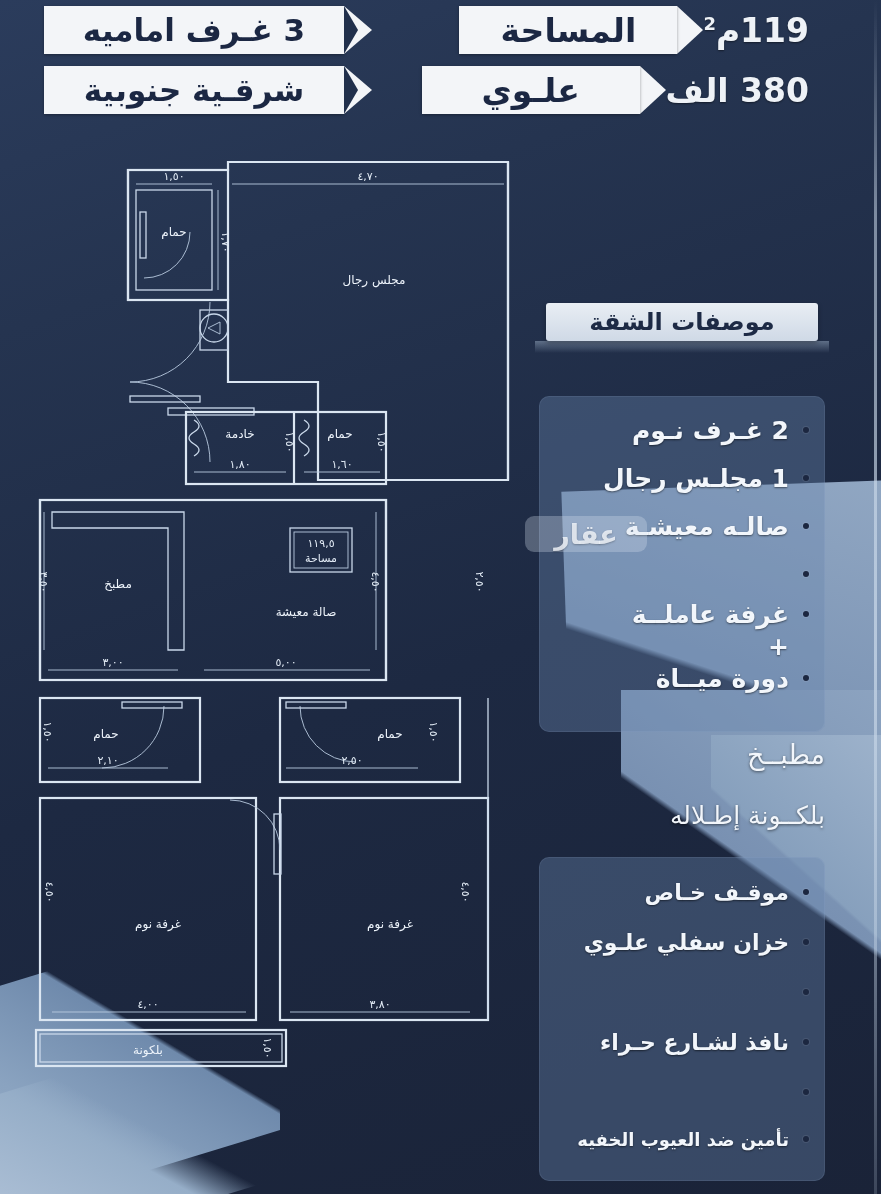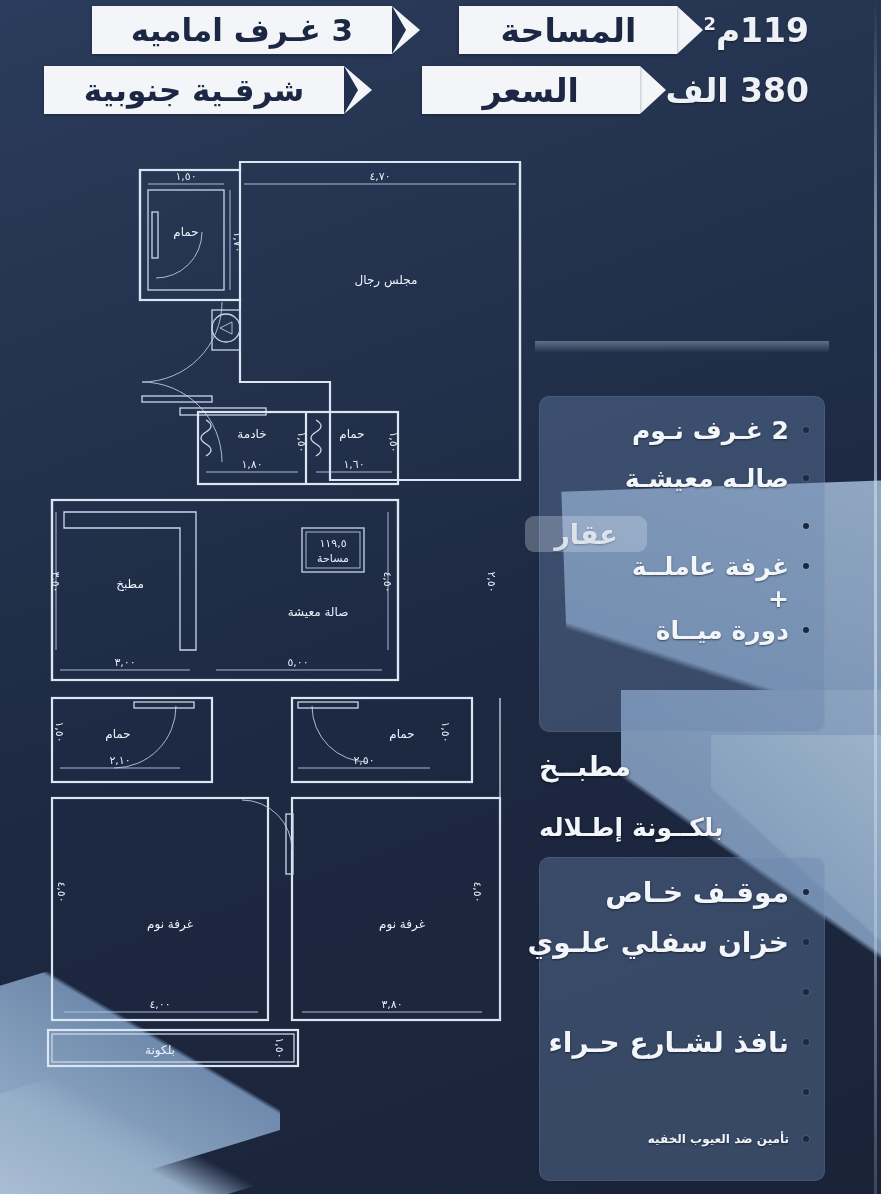--- a/index.html
+++ b/index.html
@@ -67,41 +67,41 @@
   .h-area{ top:6px; right:58px; }
   .h-price{ top:66px; right:58px; }
   .h-area .rb-box,.h-price .rb-box{ height:48px; min-width:218px; font-size:33px; padding:0 16px; }
   .h-val{
     color:#eef2f7; font-size:33px; font-weight:bold;
     margin-right:14px; white-space:nowrap;
     text-shadow:0 1px 2px rgba(0,0,0,.45);
   }
   .h-val sup{ font-size:18px; }
   
-  .h-rooms{ top:6px; left:44px;margin-left:48px; }
+  .h-rooms{ top:6px; left:44px; }
   .h-dir{ top:66px; left:44px; }
   .h-rooms .rb-box,.h-dir .rb-box{ height:48px; min-width:300px; font-size:31px; padding:0 16px; }
   .chev{
     width:0;height:0;
     border-top:24px solid transparent;
     border-bottom:24px solid transparent;
     border-left:28px solid #f3f5f8;
     margin-right:6px;
   }
   .chev-notch{ position:relative; }
   .chev-notch::after{
     content:""; position:absolute; top:-24px; left:-28px;
     width:0;height:0;
     border-top:24px solid transparent;
     border-bottom:24px solid transparent;
     border-left:14px solid #21304c;
   }
 
   
-  .plan{ position:absolute; left:30px; top:150px; width:510px; height:940px; z-index:4; }
+  .plan{ position:absolute; left:18px; top:150px; width:510px; height:940px; z-index:4; }
   .plan svg{ display:block; }
 
   
   .spec-title{
     position:absolute; top:303px; right:63px; width:272px; height:38px;
     background:linear-gradient(180deg,#e9eef4 0%,#cfd9e6 100%);
     color:#1d2a45; font-size:24px; font-weight:bold;
     display:flex; align-items:center; justify-content:center;
     border-radius:3px; box-shadow:0 2px 5px rgba(0,0,0,.3);
     z-index:6;
@@ -127,27 +127,27 @@
     text-shadow:0 1px 2px rgba(0,0,0,.5);
     white-space:nowrap;
   }
   .dot{
     width:6px; height:6px; border-radius:50%;
     background:#1c2740; flex:0 0 auto;
     box-shadow:0 0 0 1px rgba(255,255,255,.08);
   }
   .panel-a .spec-li{ font-size:25px; height:48px; }
   .panel-a .spec-li.tight{ height:32px; }
-  .panel-b .spec-li{ font-size:28px; height:50px; }
-  .panel-b .spec-li.small{ font-size:12px; height:44px; }
+  .panel-b .spec-li{ font-size:22px; height:50px; }
+  .panel-b .spec-li.small{ font-size:18px; height:44px; }
 
   .free-line{
     position:absolute; right:56px; width:286px;
-    text-align:left; color:#f2f6fb; font-weight:bold;
-    text-shadow:0 1px 3px rgba(0,0,0,.55); z-index:6;margin-top:12px;
+    text-align:right; color:#f2f6fb; font-weight:normal;
+    text-shadow:0 1px 3px rgba(0,0,0,.55); z-index:6;
   }
   .fl-kitchen{ top:739px; font-size:27px; letter-spacing:1px; }
   .fl-balcony{ top:801px; font-size:25px; }
 
   
   .watermark{
     position:absolute; left:525px; top:516px;
     width:122px; height:36px; border-radius:9px;
     background:rgba(214,226,240,.30);
     display:flex; align-items:center; justify-content:center;
@@ -174,21 +174,21 @@
       <span class="h-val">
         <span>119م</span><sup>2</sup>
       </span>
       <div class="arrow-r"></div>
       <div class="rb-box">المساحة</div>
     </div>
 
     <div class="ribbon h-price">
       <span class="h-val">380 الف</span>
       <div class="arrow-r"></div>
-      <div class="rb-box">السعر</div>
+      <div class="rb-box">علـوي</div>
     </div>
 
     <div class="ribbon h-rooms">
       <div class="chev chev-notch"></div>
       <div class="rb-box">3 غـرف اماميه</div>
     </div>
 
     <div class="ribbon h-dir">
       <div class="chev chev-notch"></div>
       <div class="rb-box">شرقـية جنوبية</div>
@@ -316,29 +316,34 @@
       <text class="lbl" x="140" y="778" text-anchor="middle">غرفة نوم</text>
       <text class="lbl" x="372" y="778" text-anchor="middle">غرفة نوم</text>
       <text class="lbl" x="130" y="904" text-anchor="middle">بلكونة</text>
 
       <text class="dim" x="303" y="397" text-anchor="middle" font-size="10">١١٩,٥</text>
       <text class="dim" x="303" y="412" text-anchor="middle" font-size="10">مساحة</text>
     </svg>
   </div>
 
   <div class="spec-title-shadow"></div>
+  <div class="spec-title">موصفات الشقة</div>
 
   <div class="panel panel-a">
     <ul class="spec-list">
       <li class="spec-li">
         <span class="dot"></span>
         <span>2 غـرف نـوم</span>
       </li>
       <li class="spec-li">
         <span class="dot"></span>
+        <span>1 مجلـس رجال</span>
+      </li>
+      <li class="spec-li">
+        <span class="dot"></span>
         <span>صالـه معيشـة</span>
       </li>
       <li class="spec-li">
         <span class="dot"></span>
       </li>
       <li class="spec-li tight">
         <span class="dot"></span>
         <span>غرفة عاملــة</span>
       </li>
       <li class="spec-li tight" style="padding-right:20px">

